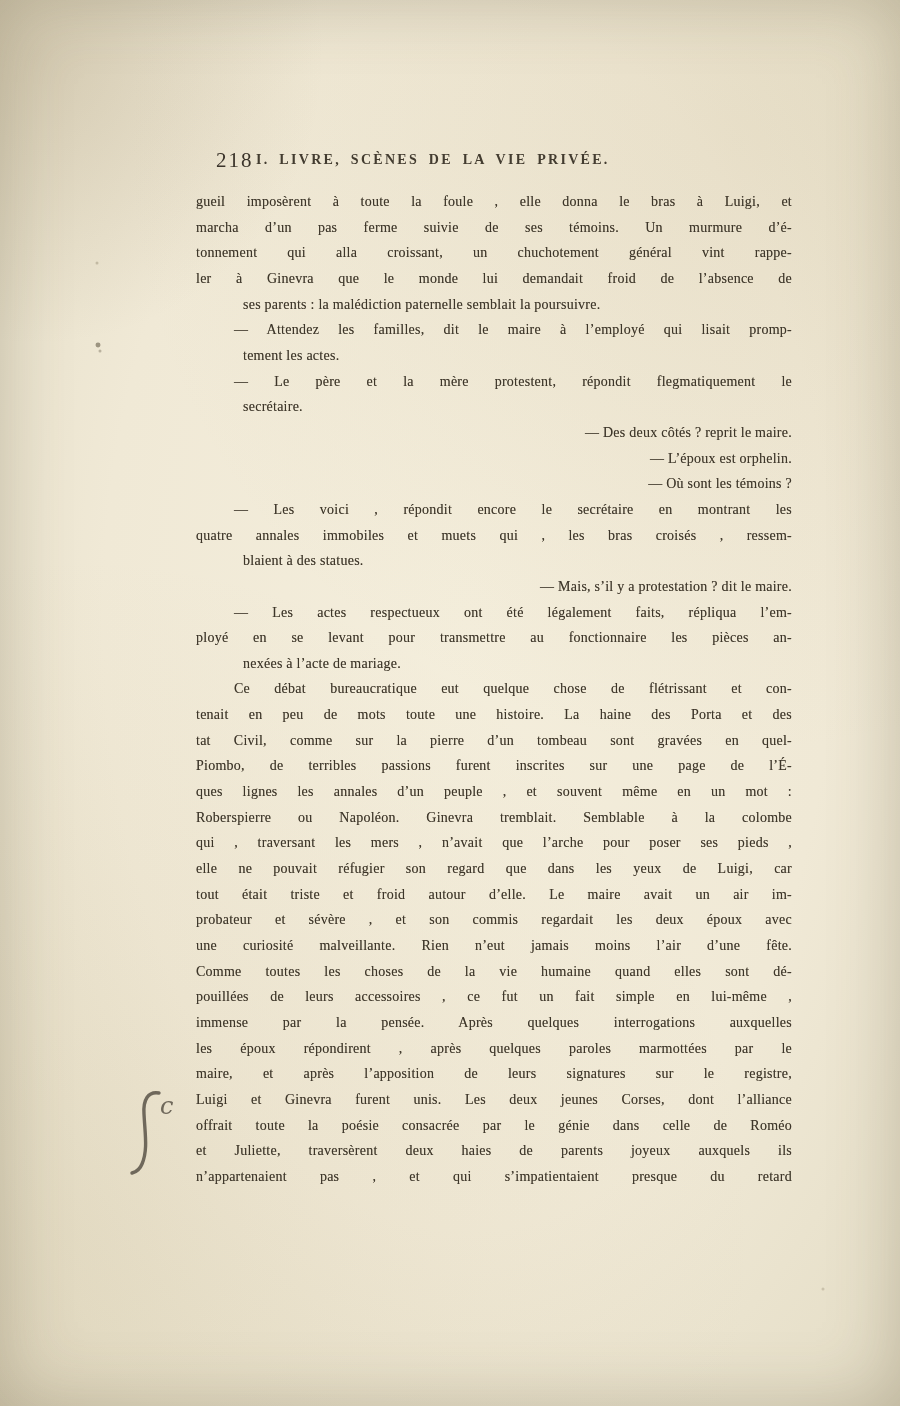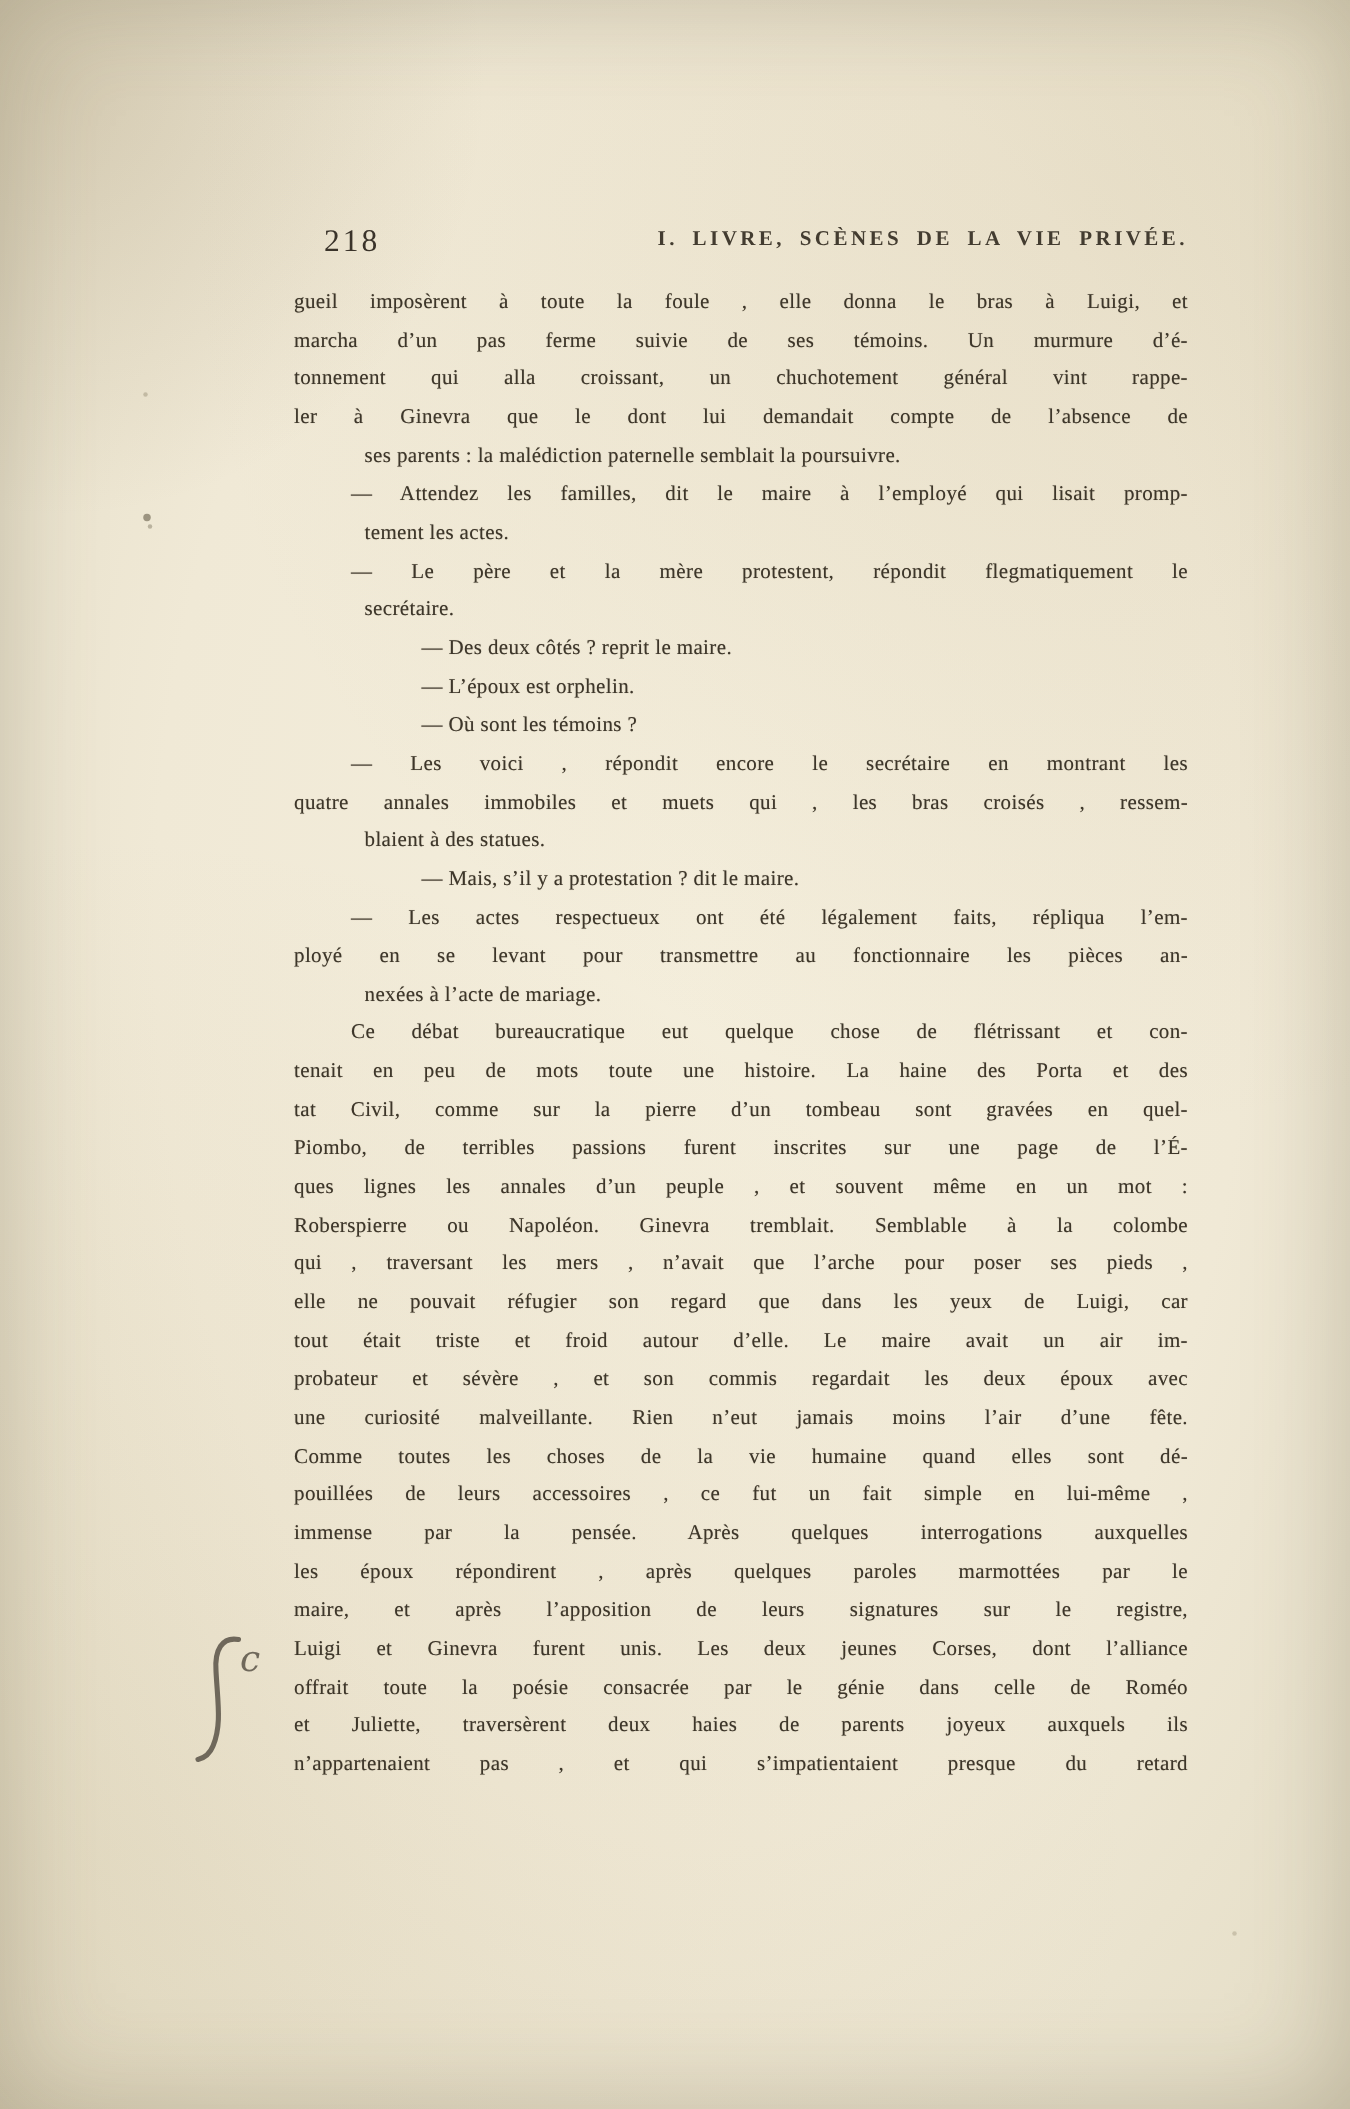--- a/index.html
+++ b/index.html
@@ -34,42 +34,42 @@
     top: 0;
     font-size: 21px;
     letter-spacing: 2px;
     color: #3a332a;
   }
   .header-title {
     position: absolute;
     left: 60px;
     right: 0;
     top: 4px;
-    text-align: right;
+    text-align: left;
     font-size: 14px;
     font-weight: bold;
     letter-spacing: 2.3px;
     word-spacing: 4px;
     color: #433c30;
   }
   .text-block {
     position: absolute;
     top: 189px;
     left: 196px;
     width: 596px;
     font-size: 14px;
     line-height: 25.65px;
     letter-spacing: 0.25px;
     text-shadow: 0 0 0.5px rgba(62,52,34,0.45);
   }
   .para { margin: 0; padding: 0; }
   .line { display: block; }
   .line-full { text-align: justify; text-align-last: justify; }
   .line-end { text-align: left; margin-left: 47px; }
-  .indent { padding-left: 38px; }
+  .indent { padding-left: 38px; text-align: right; }
   .margin-mark {
     position: absolute;
     left: 126px;
     top: 1086px;
     width: 62px;
     height: 92px;
   }
   .margin-mark svg { display: block; }
   .margin-mark .glyph-c {
     position: absolute;
@@ -103,21 +103,21 @@
   <div class="running-head">
     <span class="page-number">218</span>
     <span class="header-title">I. LIVRE, SCÈNES DE LA VIE PRIVÉE.</span>
   </div>
 
   <div class="text-block">
       <p class="para">
         <span class="line line-full">gueil imposèrent à toute la foule , elle donna le bras à Luigi, et</span>
         <span class="line line-full">marcha d’un pas ferme suivie de ses témoins. Un murmure d’é-</span>
         <span class="line line-full">tonnement qui alla croissant, un chuchotement général vint rappe-</span>
-        <span class="line line-full">ler à Ginevra que le dont lui demandait compte de l’absence de</span>
+        <span class="line line-full">ler à Ginevra que le monde lui demandait froid de l’absence de</span>
         <span class="line line-end">ses parents : la malédiction paternelle semblait la poursuivre.</span>
       </p>
       <p class="para">
         <span class="line line-full indent">— Attendez les familles, dit le maire à l’employé qui lisait promp-</span>
         <span class="line line-end">tement les actes.</span>
       </p>
       <p class="para">
         <span class="line line-full indent">— Le père et la mère protestent, répondit flegmatiquement le</span>
         <span class="line line-end">secrétaire.</span>
       </p>

